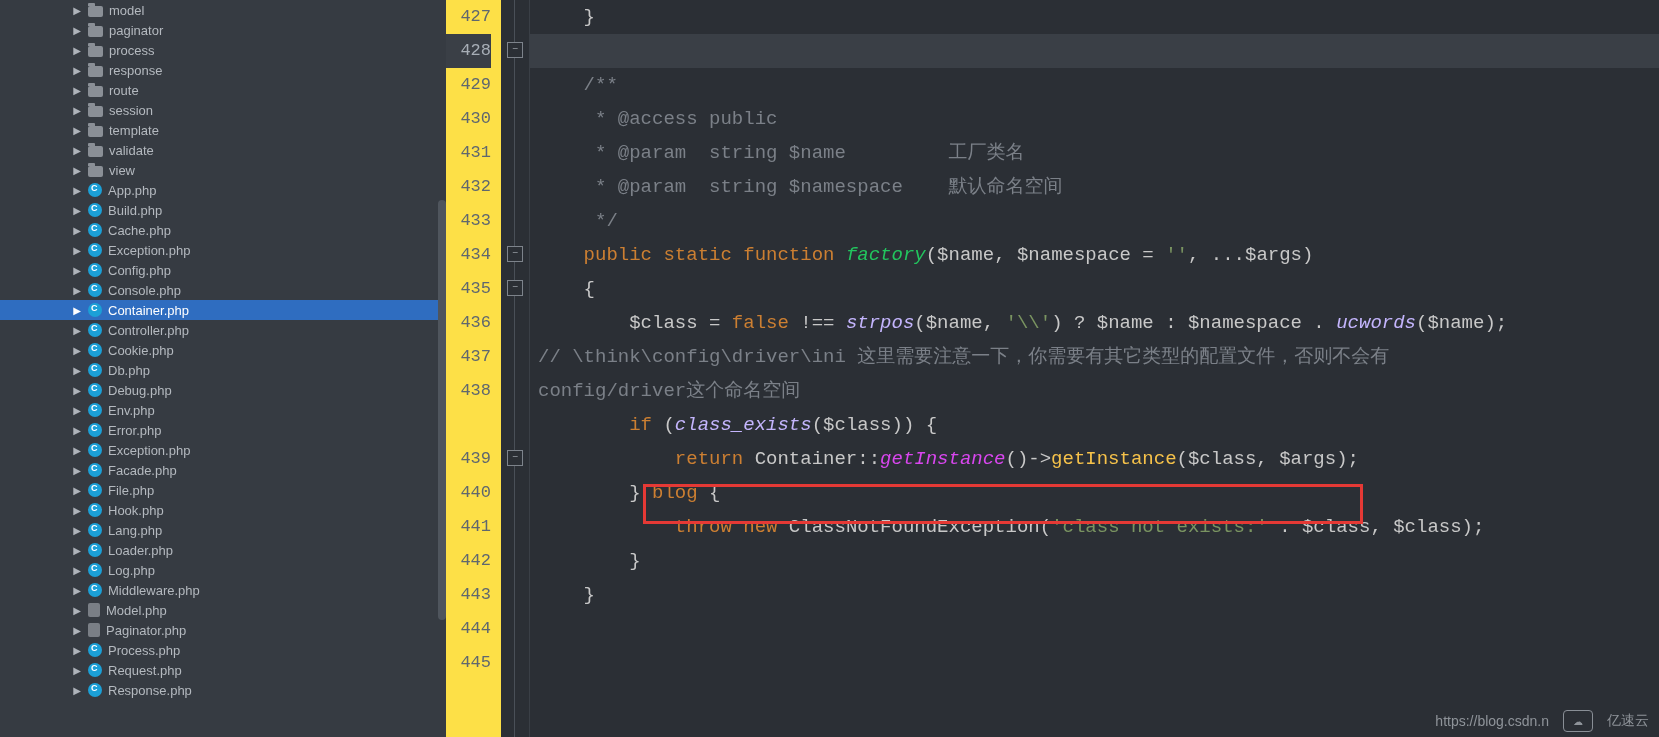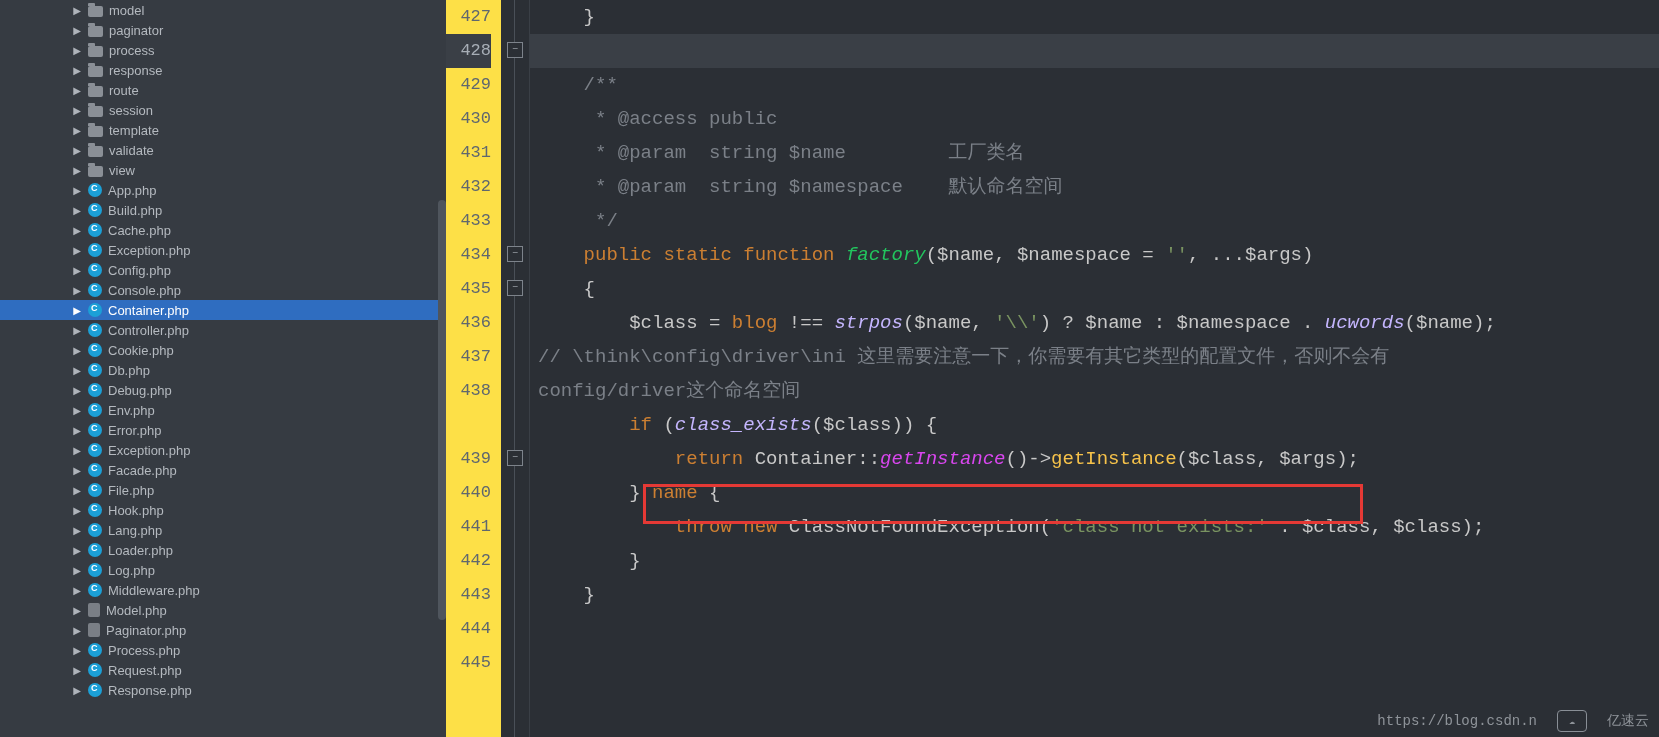--- a/index.html
+++ b/index.html
@@ -191,26 +191,26 @@
     position: absolute;
     border: 3px solid #e53935;
     pointer-events: none;
   }
 
   .watermark {
     position: absolute;
     bottom: 5px;
     right: 10px;
     color: #a0a5ab;
-    font-family: Liberation Mono, monospace;
+    font-family: Liberation Sans, sans-serif;
     font-size: 14px;
     opacity: 0.85;
     display: flex;
     align-items: center;
-    gap: 20px;
+    gap: 14px;
   }
   .watermark .wm-icon {
     width: 28px;
     height: 20px;
     border: 1px solid #9aa0a8;
     border-radius: 4px;
     display: flex;
     align-items: center;
     justify-content: center;
     font-size: 10px;
@@ -435,25 +435,25 @@
 
       <div class="code-line"><span class="c-op">    }</span></div>
       <div class="code-line hl-row"><span class="c-op"></span></div>
       <div class="code-line"><span class="c-comment">    /**</span></div>
       <div class="code-line"><span class="c-comment">     * @access public</span></div>
       <div class="code-line"><span class="c-comment">     * @param  string $name         </span><span class="c-comment">工厂类名</span></div>
       <div class="code-line"><span class="c-comment">     * @param  string $namespace    </span><span class="c-comment">默认命名空间</span></div>
       <div class="code-line"><span class="c-comment">     */</span></div>
       <div class="code-line">    <span class="c-keyword">public</span> <span class="c-keyword">static</span> <span class="c-keyword">function</span> <span class="c-fn">factory</span><span class="c-var">($name, $namespace = </span><span class="c-string">''</span><span class="c-var">, ...$args)</span></div>
       <div class="code-line"><span class="c-op">    {</span></div>
-      <div class="code-line"><span class="c-var">        $class = </span><span class="c-keyword">blog</span><span class="c-var"> !== </span><span class="c-builtin">strpos</span><span class="c-var">($name, </span><span class="c-string">'\\'</span><span class="c-var">) ? $name : $namespace . </span><span class="c-builtin">ucwords</span><span class="c-var">($name);</span></div>
+      <div class="code-line"><span class="c-var">        $class = </span><span class="c-keyword">false</span><span class="c-var"> !== </span><span class="c-builtin">strpos</span><span class="c-var">($name, </span><span class="c-string">'\\'</span><span class="c-var">) ? $name : $namespace . </span><span class="c-builtin">ucwords</span><span class="c-var">($name);</span></div>
       <div class="code-line wrap"><span class="c-comment">        // \think\config\driver\ini  </span><span class="c-comment">这里需要注意一下，你需要有其它类型的配置文件，否则不会有</span><br><span class="c-comment">config/driver这个命名空间</span></div>
       <div class="code-line">        <span class="c-keyword">if</span><span class="c-var"> (</span><span class="c-builtin">class_exists</span><span class="c-var">($class)) {</span></div>
       <div class="code-line">            <span class="c-keyword">return</span><span class="c-var"> Container::</span><span class="c-static">getInstance</span><span class="c-var">()-&gt;</span><span class="c-call">getInstance</span><span class="c-var">($class, $args);</span></div>
-      <div class="code-line"><span class="c-var">        } </span><span class="c-keyword">name</span><span class="c-var"> {</span></div>
+      <div class="code-line"><span class="c-var">        } </span><span class="c-keyword">blog</span><span class="c-var"> {</span></div>
       <div class="code-line">            <span class="c-keyword">throw</span> <span class="c-keyword">new</span><span class="c-var"> ClassNotFoundException(</span><span class="c-string">'class not exists:'</span><span class="c-var"> . $class, $class);</span></div>
       <div class="code-line"><span class="c-var">        }</span></div>
       <div class="code-line"><span class="c-var">    }</span></div>
       <div class="code-line"><span class="c-var"></span></div>
 
       <div class="redbox" style="top:484px;left:113px;width:714px;height:34px"></div>
 
       <div class="watermark">
         <span>https://blog.csdn.n</span>
         <span class="wm-icon">☁</span>

